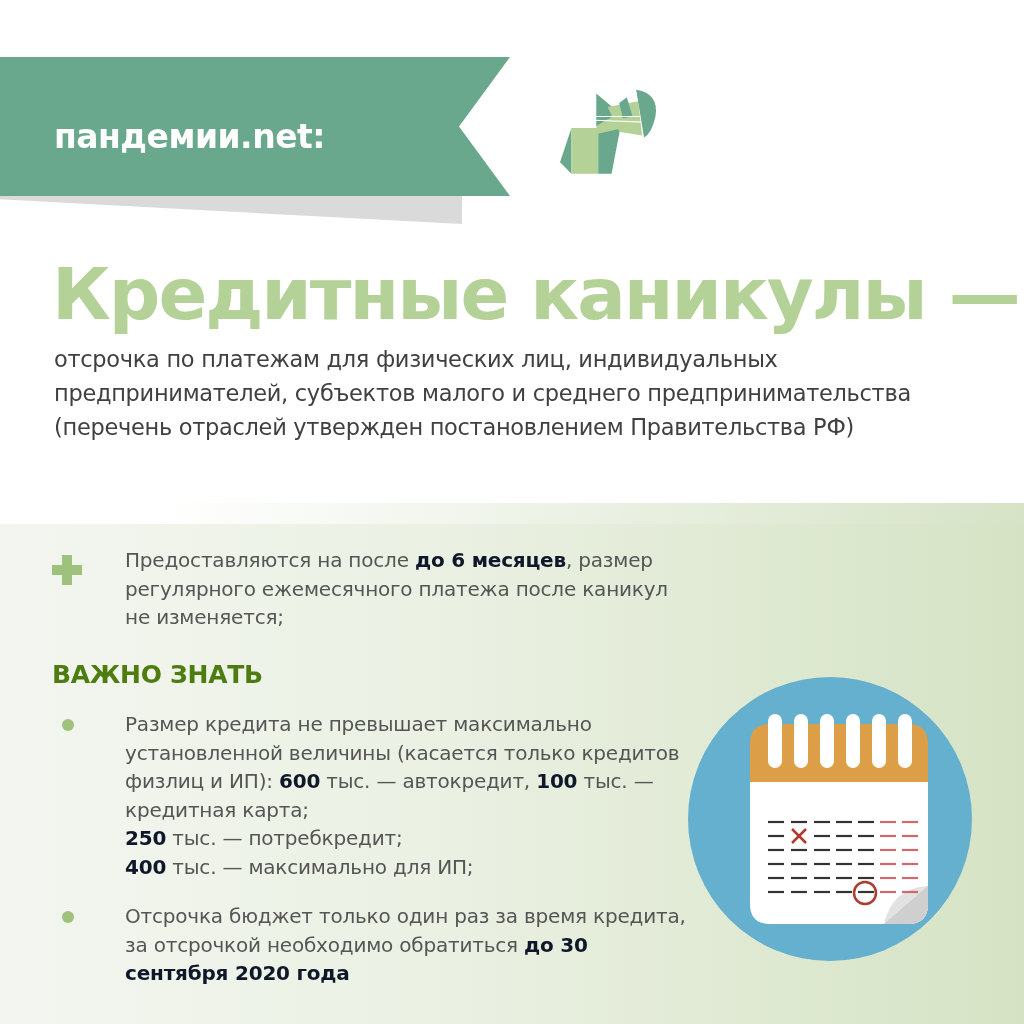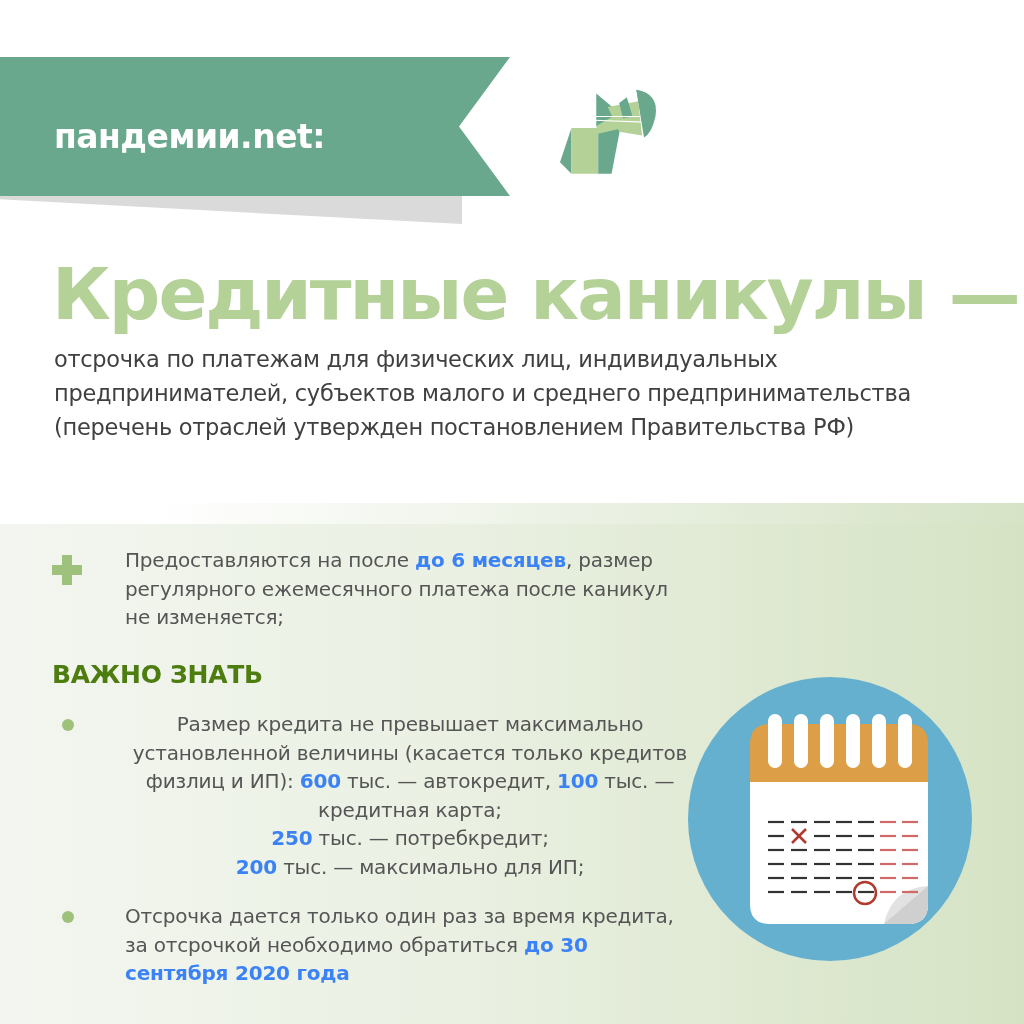--- a/index.html
+++ b/index.html
@@ -61,36 +61,36 @@
     .plus-icon::before, .plus-icon::after {
       content: ""; position: absolute; background: #9ec27c;
     }
     .plus-icon::before { left: 10px; top: 0; width: 10px; height: 30px; }
     .plus-icon::after { left: 0; top: 10px; width: 30px; height: 10px; }
 
     .body-text {
       font-family: "DejaVu Sans", sans-serif; font-size: 20px; line-height: 28.5px;
       color: #555555; letter-spacing: -0.2px;
     }
-    .body-text b { color: #3b82f6; font-weight: bold; }
+    .body-text b { color: #0f172a; font-weight: bold; }
 
     .plus-block { position: absolute; left: 125px; top: 546px; width: 560px; }
 
     .section-heading {
       position: absolute; left: 52px; top: 660px; color: #4d7c0f;
       font-family: "DejaVu Sans", sans-serif; font-weight: bold; font-size: 25px;
       letter-spacing: -0.3px;
     }
 
     .bullet {
       position: absolute; width: 12px; height: 12px; border-radius: 50%; background: #9ec27c;
     }
     .bullet-1 { left: 62px; top: 719px; }
     .bullet-2 { left: 62px; top: 911px; }
-    .item-1 { position: absolute; left: 125px; top: 710px; width: 570px; text-align: center; }
+    .item-1 { position: absolute; left: 125px; top: 710px; width: 570px; }
     .item-2 { position: absolute; left: 125px; top: 902px; width: 570px; }
 
     
     .calendar { position: absolute; left: 680px; top: 674px; width: 300px; height: 290px; }
   </style>
 </head>
 <body>
 
 <div class="ribbon-shadow"></div>
 <div class="ribbon"></div>
@@ -119,24 +119,24 @@
 
 <div class="panel-top"></div>
 <div class="panel"></div>
 
 <div class="plus-icon"></div>
 <div class="plus-block body-text"><span>Предоставляются на после </span><b>до 6 месяцев</b><span>, размер регулярного ежемесячного платежа после каникул не изменяется;</span></div>
 
 <div class="section-heading">ВАЖНО ЗНАТЬ</div>
 
 <div class="bullet bullet-1"></div>
-<div class="item-1 body-text"><span>Размер кредита не превышает максимально установленной величины (касается только кредитов физлиц и ИП): </span><b>600</b><span> тыс. — автокредит, </span><b>100</b><span> тыс. — кредитная карта; </span><br><b>250</b><span> тыс. — потребкредит; </span><br><b>200</b><span> тыс. — максимально для ИП;</span></div>
+<div class="item-1 body-text"><span>Размер кредита не превышает максимально установленной величины (касается только кредитов физлиц и ИП): </span><b>600</b><span> тыс. — автокредит, </span><b>100</b><span> тыс. — кредитная карта; </span><br><b>250</b><span> тыс. — потребкредит; </span><br><b>400</b><span> тыс. — максимально для ИП;</span></div>
 
 <div class="bullet bullet-2"></div>
-<div class="item-2 body-text"><span>Отсрочка  дается только один раз за время кредита, за отсрочкой необходимо обратиться </span><b>до 30 сентября 2020 года</b></div>
+<div class="item-2 body-text"><span>Отсрочка  бюджет только один раз за время кредита, за отсрочкой необходимо обратиться </span><b>до 30 сентября 2020 года</b></div>
 
 <svg class="calendar" viewBox="0 0 300 290">
   <circle cx="150" cy="145" r="142" fill="#65b0cf"></circle>
 
   <path d="M70,70 Q70,50 90,50 L228,50 Q248,50 248,70 L248,108 L70,108 Z" fill="#dc9f48"></path>
 
   <path d="M70,108 L248,108 L248,230 Q248,250 228,250 L90,250 Q70,250 70,230 Z" fill="#ffffff"></path>
 
   <path d="M248,212 Q212,214 204,250 L228,250 Q248,250 248,230 Z" fill="#e2e2e2"></path>
   <path d="M248,212 L204,250 L228,250 Q248,250 248,230 Z" fill="#cfcfcf"></path>

